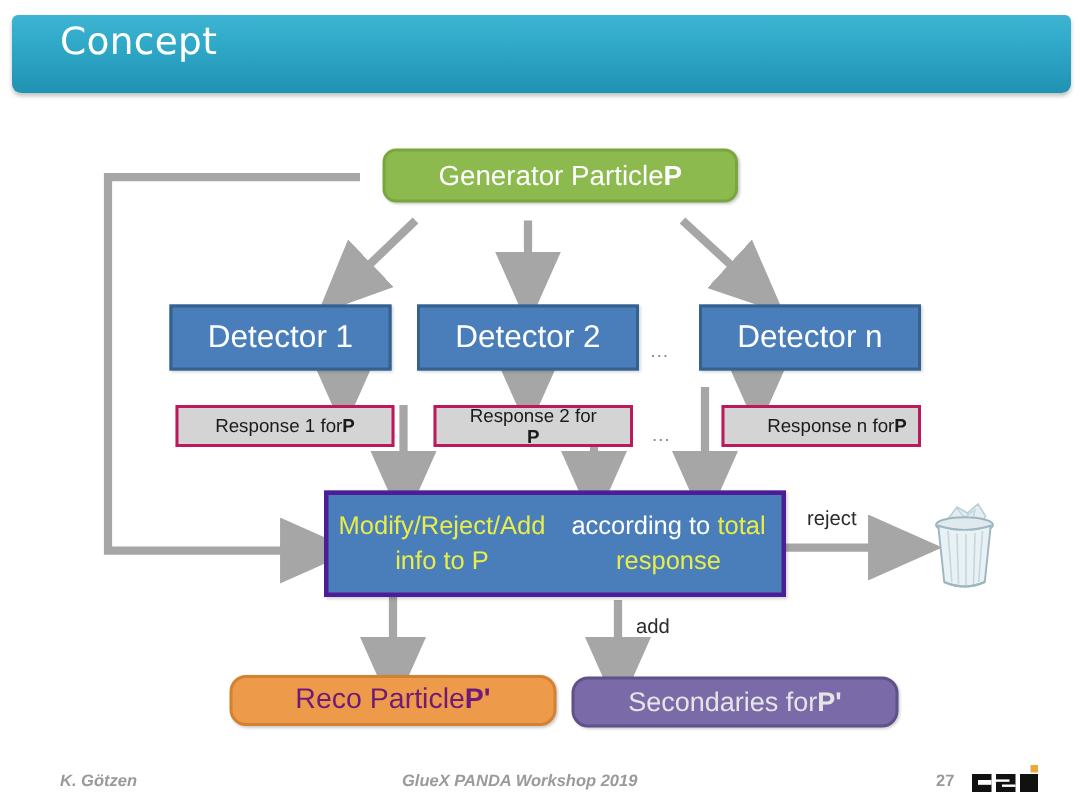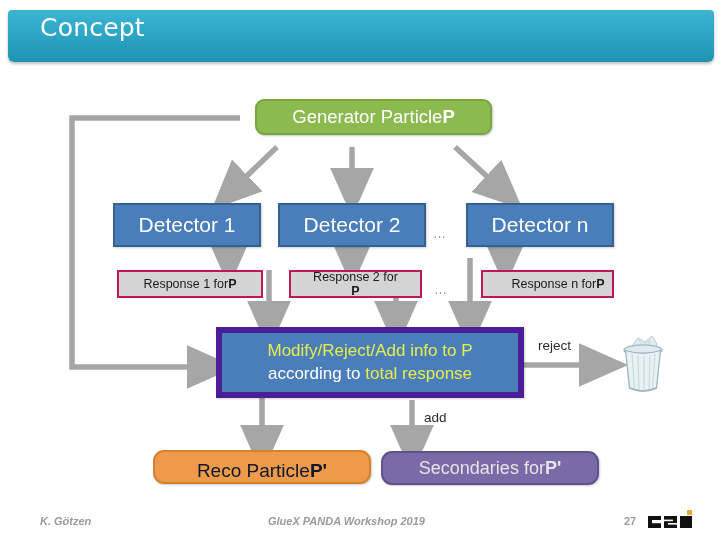--- a/index.html
+++ b/index.html
@@ -64,39 +64,37 @@
 
   .response-box {
     background: #d4d4d4;
     border: 2px solid #be185d;
     color: #1a1a1a;
     font-size: 12.5px;
   }
 
   .modify-box {
     background: #4a7ebb;
-    border: 6px solid #4c1d95;
+    border: 3px solid #4c1d95;
     color: #ffffff;
     font-size: 17px;
-    flex-direction: column;
     line-height: 1.35;
     box-shadow: 1px 1px 2px rgba(0,0,0,0.18);
   }
   .modify-box .l1 { color: #e8ed4a; }
   .modify-box .l2 { color: #ffffff; }
   .modify-box .hl { color: #e8ed4a; }
 
   .reco-box {
     background: #ed9b4b;
     border: 2px solid #d4822f;
     border-radius: 11px;
-    color: #0f172a;
+    color: #701a75;
     font-size: 19px;
     box-shadow: 1px 1px 2px rgba(0,0,0,0.2);
-    align-items: flex-end;
   }
 
   .secondaries-box {
     background: #7b6aa8;
     border: 2px solid #5f5189;
     border-radius: 11px;
     color: #e5e5e5;
     font-size: 18px;
     box-shadow: 1px 1px 2px rgba(0,0,0,0.2);
   }

